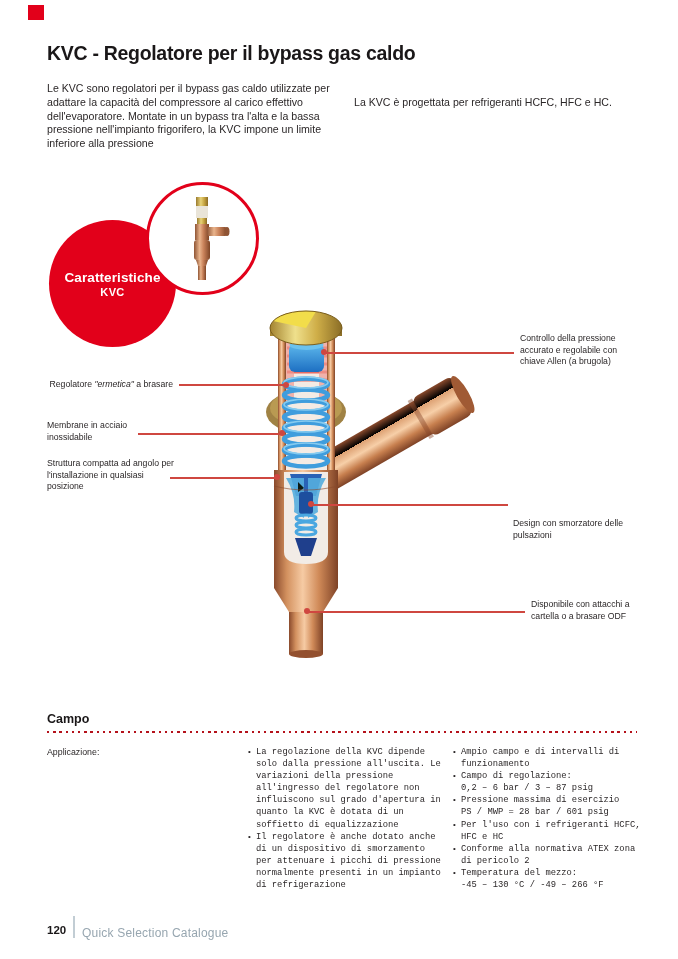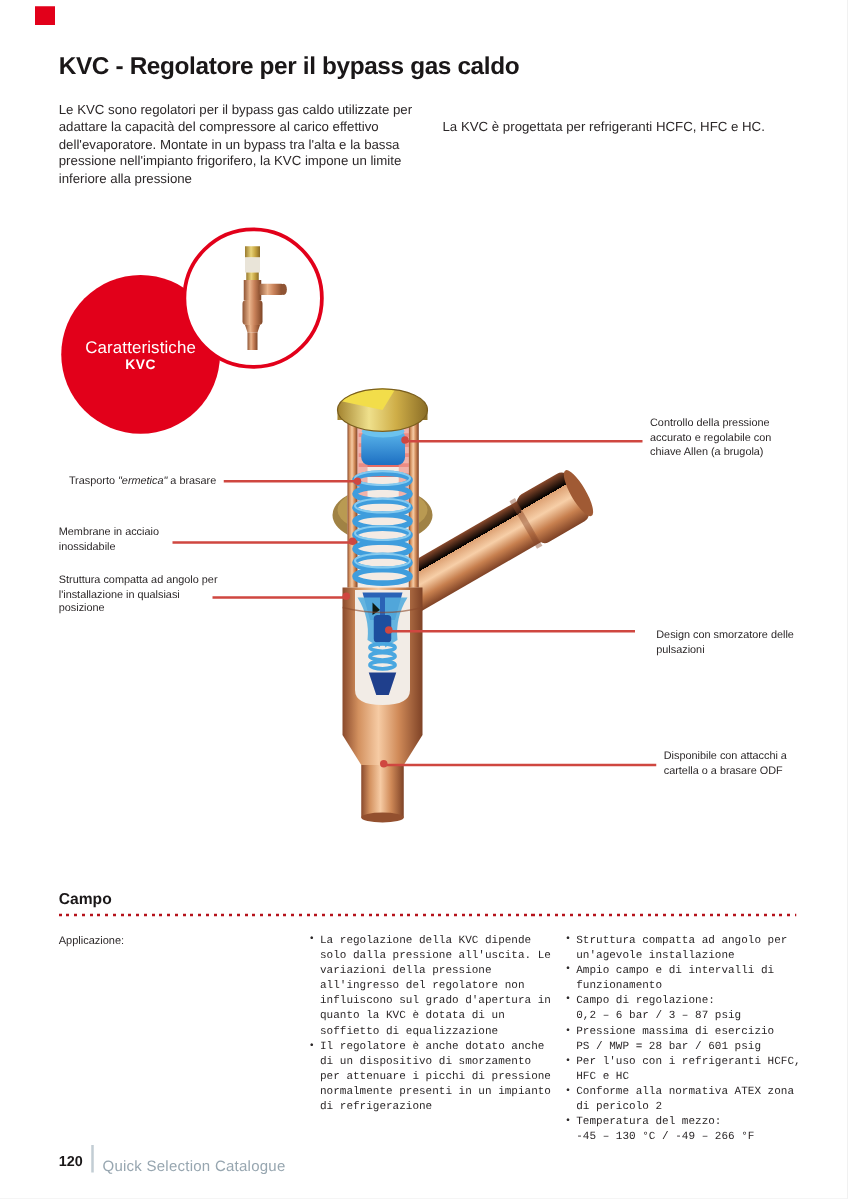--- a/index.html
+++ b/index.html
@@ -17,32 +17,32 @@
   
   #page-title { left:47px; top:42px; width:560px; font-size:19.5px; font-weight:bold;
     letter-spacing:-0.3px; color:#1a1718; }
   .intro { top:82px; font-size:10.6px; line-height:13.8px; color:#2b2728; }
   #intro-left  { left:47px;  width:306px; }
   #intro-right { left:354px; width:292px; }
 
   
   #feature-circle { left:49px; top:220px; width:127px; height:127px; border-radius:50%;
     background:#e2001a; z-index:1; text-align:center; color:#fff; padding-top:50px; }
-  #feature-line1 { font-size:13.5px; letter-spacing:0.1px; }
+  #feature-line1 { font-size:13.5px; letter-spacing:0.1px;font-weight:bold; }
   #feature-line2 { font-size:11px; font-weight:bold; letter-spacing:0.4px; margin-top:1px; }
   #photo-circle { left:146px; top:182px; width:113px; height:113px; border-radius:50%;
     background:#ffffff; border:3px solid #e2001a; z-index:2; }
 
   
   .callout { font-size:8.7px; line-height:11.6px; color:#2b2728; z-index:4; }
   #callout-left-1 { left:47px; top:379px; width:126px; text-align:right; }
   #callout-left-2 { left:47px; top:420px; width:105px; }
   #callout-left-3 { left:47px; top:458px; width:130px; }
   #callout-right-1 { left:520px; top:333px; width:120px; }
-  #callout-right-2 { left:513px; top:502px; width:112px;margin-left:12px; }
+  #callout-right-2 { left:513px; top:518px; width:112px; }
   #callout-right-3 { left:531px; top:599px; width:122px; }
 
   .callout-line { position:absolute; height:1.5px; background:#cf4740; z-index:3; }
   .callout-dot { position:absolute; width:6px; height:6px; border-radius:50%;
     background:#cf4740; z-index:3; }
   #line-l1 { left:179px; top:384px; width:108px; } #dot-l1 { left:283px; top:382px; }
   #line-l2 { left:138px; top:433px; width:145px; } #dot-l2 { left:279px; top:430px; }
   #line-l3 { left:170px; top:477px; width:108px; } #dot-l3 { left:274px; top:474px; }
   #line-r1 { left:324px; top:352px; width:190px; } #dot-r1 { left:321px; top:349px; }
   #line-r2 { left:312px; top:504px; width:196px; } #dot-r2 { left:308px; top:501px; }
@@ -213,21 +213,21 @@
 
       <path d="M24,190 q32,8 64,0" stroke="#8a4a2c" stroke-width="1.2" fill="none" opacity="0.6"></path>
 
       <polygon points="24,292 88,292 73,316 39,316" fill="url(#gCopper)"></polygon>
       <rect x="39" y="316" width="34" height="42" fill="url(#gCopper)"></rect>
       <ellipse cx="56" cy="358" rx="17" ry="4" fill="#93502f"></ellipse>
     </svg>
   </div>
 
   <div class="abs callout" id="callout-left-1">
-    <span>Trasporto </span><span class="it">"ermetica"</span><span> a brasare</span>
+    <span>Regolatore </span><span class="it">"ermetica"</span><span> a brasare</span>
   </div>
   <div class="abs callout" id="callout-left-2">Membrane in acciaio inossidabile</div>
   <div class="abs callout" id="callout-left-3">Struttura compatta ad angolo per l'installazione in qualsiasi posizione</div>
   <div class="abs callout" id="callout-right-1">Controllo della pressione accurato e regolabile con chiave Allen (a brugola)</div>
   <div class="abs callout" id="callout-right-2">Design con smorzatore delle pulsazioni</div>
   <div class="abs callout" id="callout-right-3">Disponibile con attacchi a cartella o a brasare ODF</div>
 
   <div class="callout-line" id="line-l1"></div>
   <div class="callout-dot" id="dot-l1"></div>
   <div class="callout-line" id="line-l2"></div>
@@ -250,21 +250,20 @@
   <div class="abs dati-col" id="dati-col-2">
     <ul>
 
     <li>La regolazione della KVC dipende solo dalla pressione all'uscita. Le variazioni della pressione all'ingresso del regolatore non influiscono sul grado d'apertura in quanto la KVC è dotata di un soffietto di equalizzazione</li>
         <li>Il regolatore è anche dotato anche di un dispositivo di smorzamento per attenuare i picchi di pressione normalmente presenti in un impianto di refrigerazione</li>
       </ul>
   </div>
   <div class="abs dati-col" id="dati-col-3">
     <ul>
 
-    <li>Struttura compatta ad angolo per un'agevole installazione</li>
         <li>Ampio campo e di intervalli di funzionamento</li>
         <li>Campo di regolazione:
 0,2 – 6 bar / 3 – 87 psig</li>
         <li>Pressione massima di esercizio
 PS / MWP = 28 bar / 601 psig</li>
         <li>Per l'uso con i refrigeranti HCFC, HFC e HC</li>
         <li>Conforme alla normativa ATEX zona di pericolo 2</li>
         <li>Temperatura del mezzo:
 -45 – 130 °C / -49 – 266 °F</li>
       </ul>

